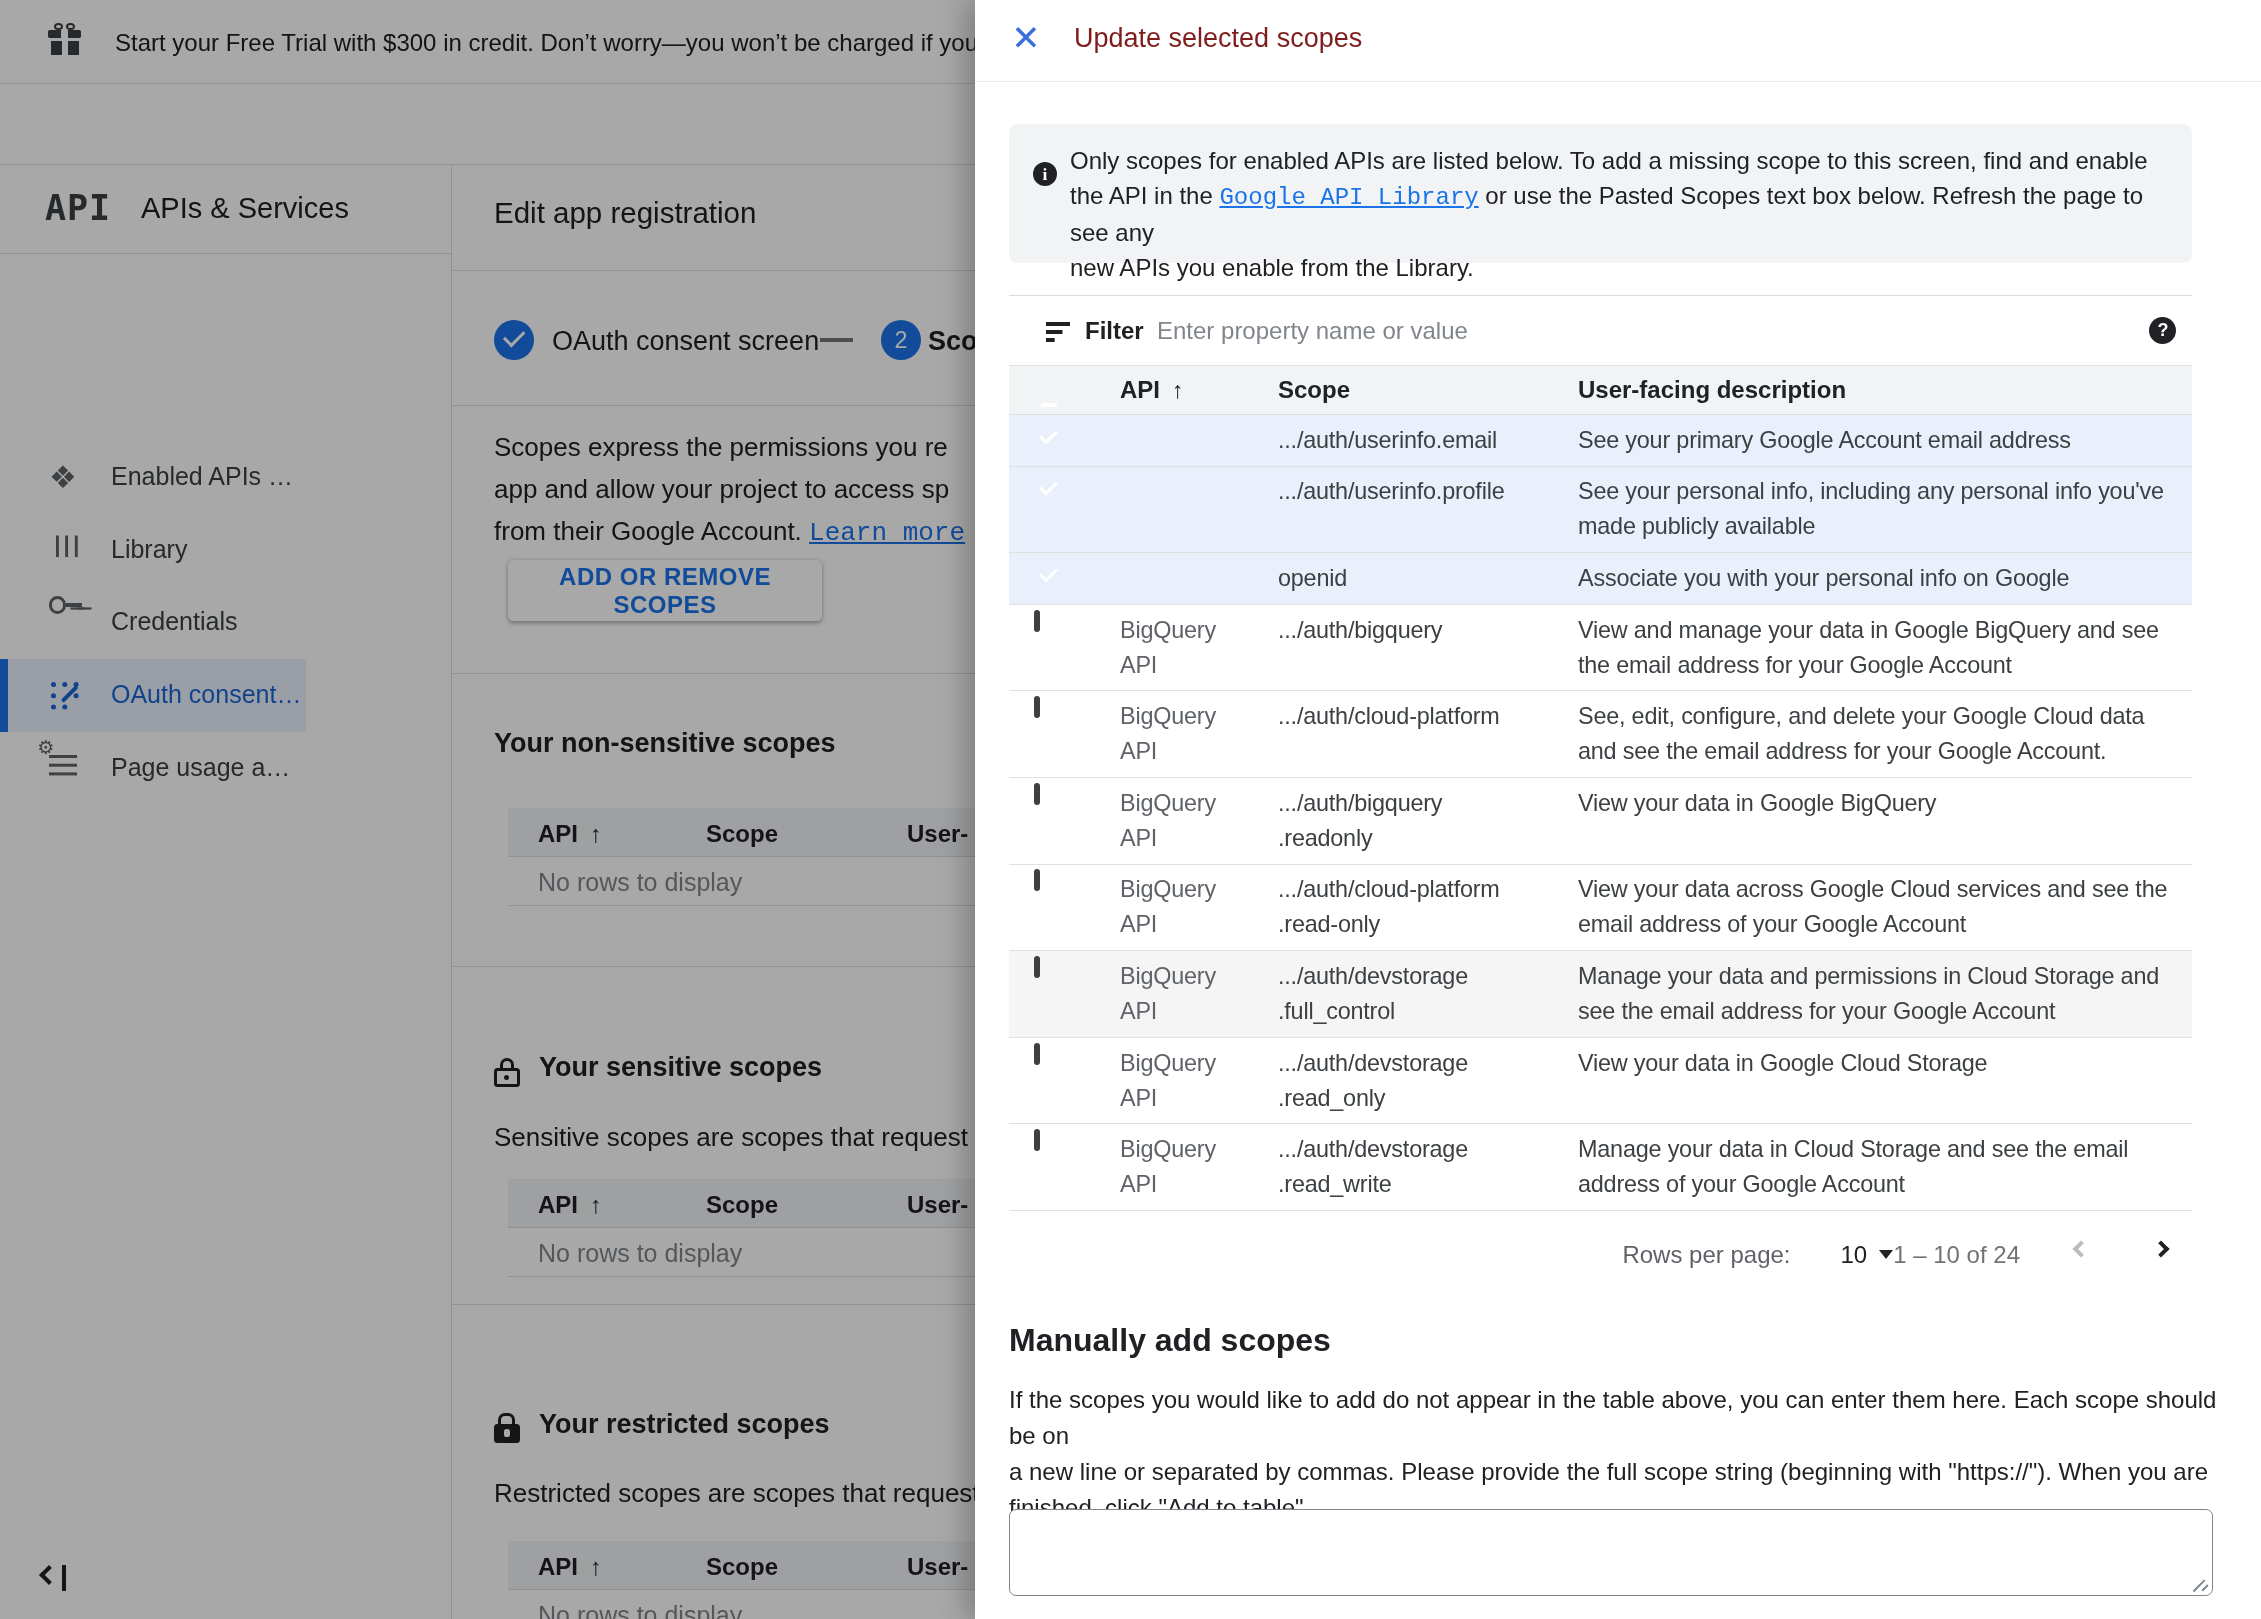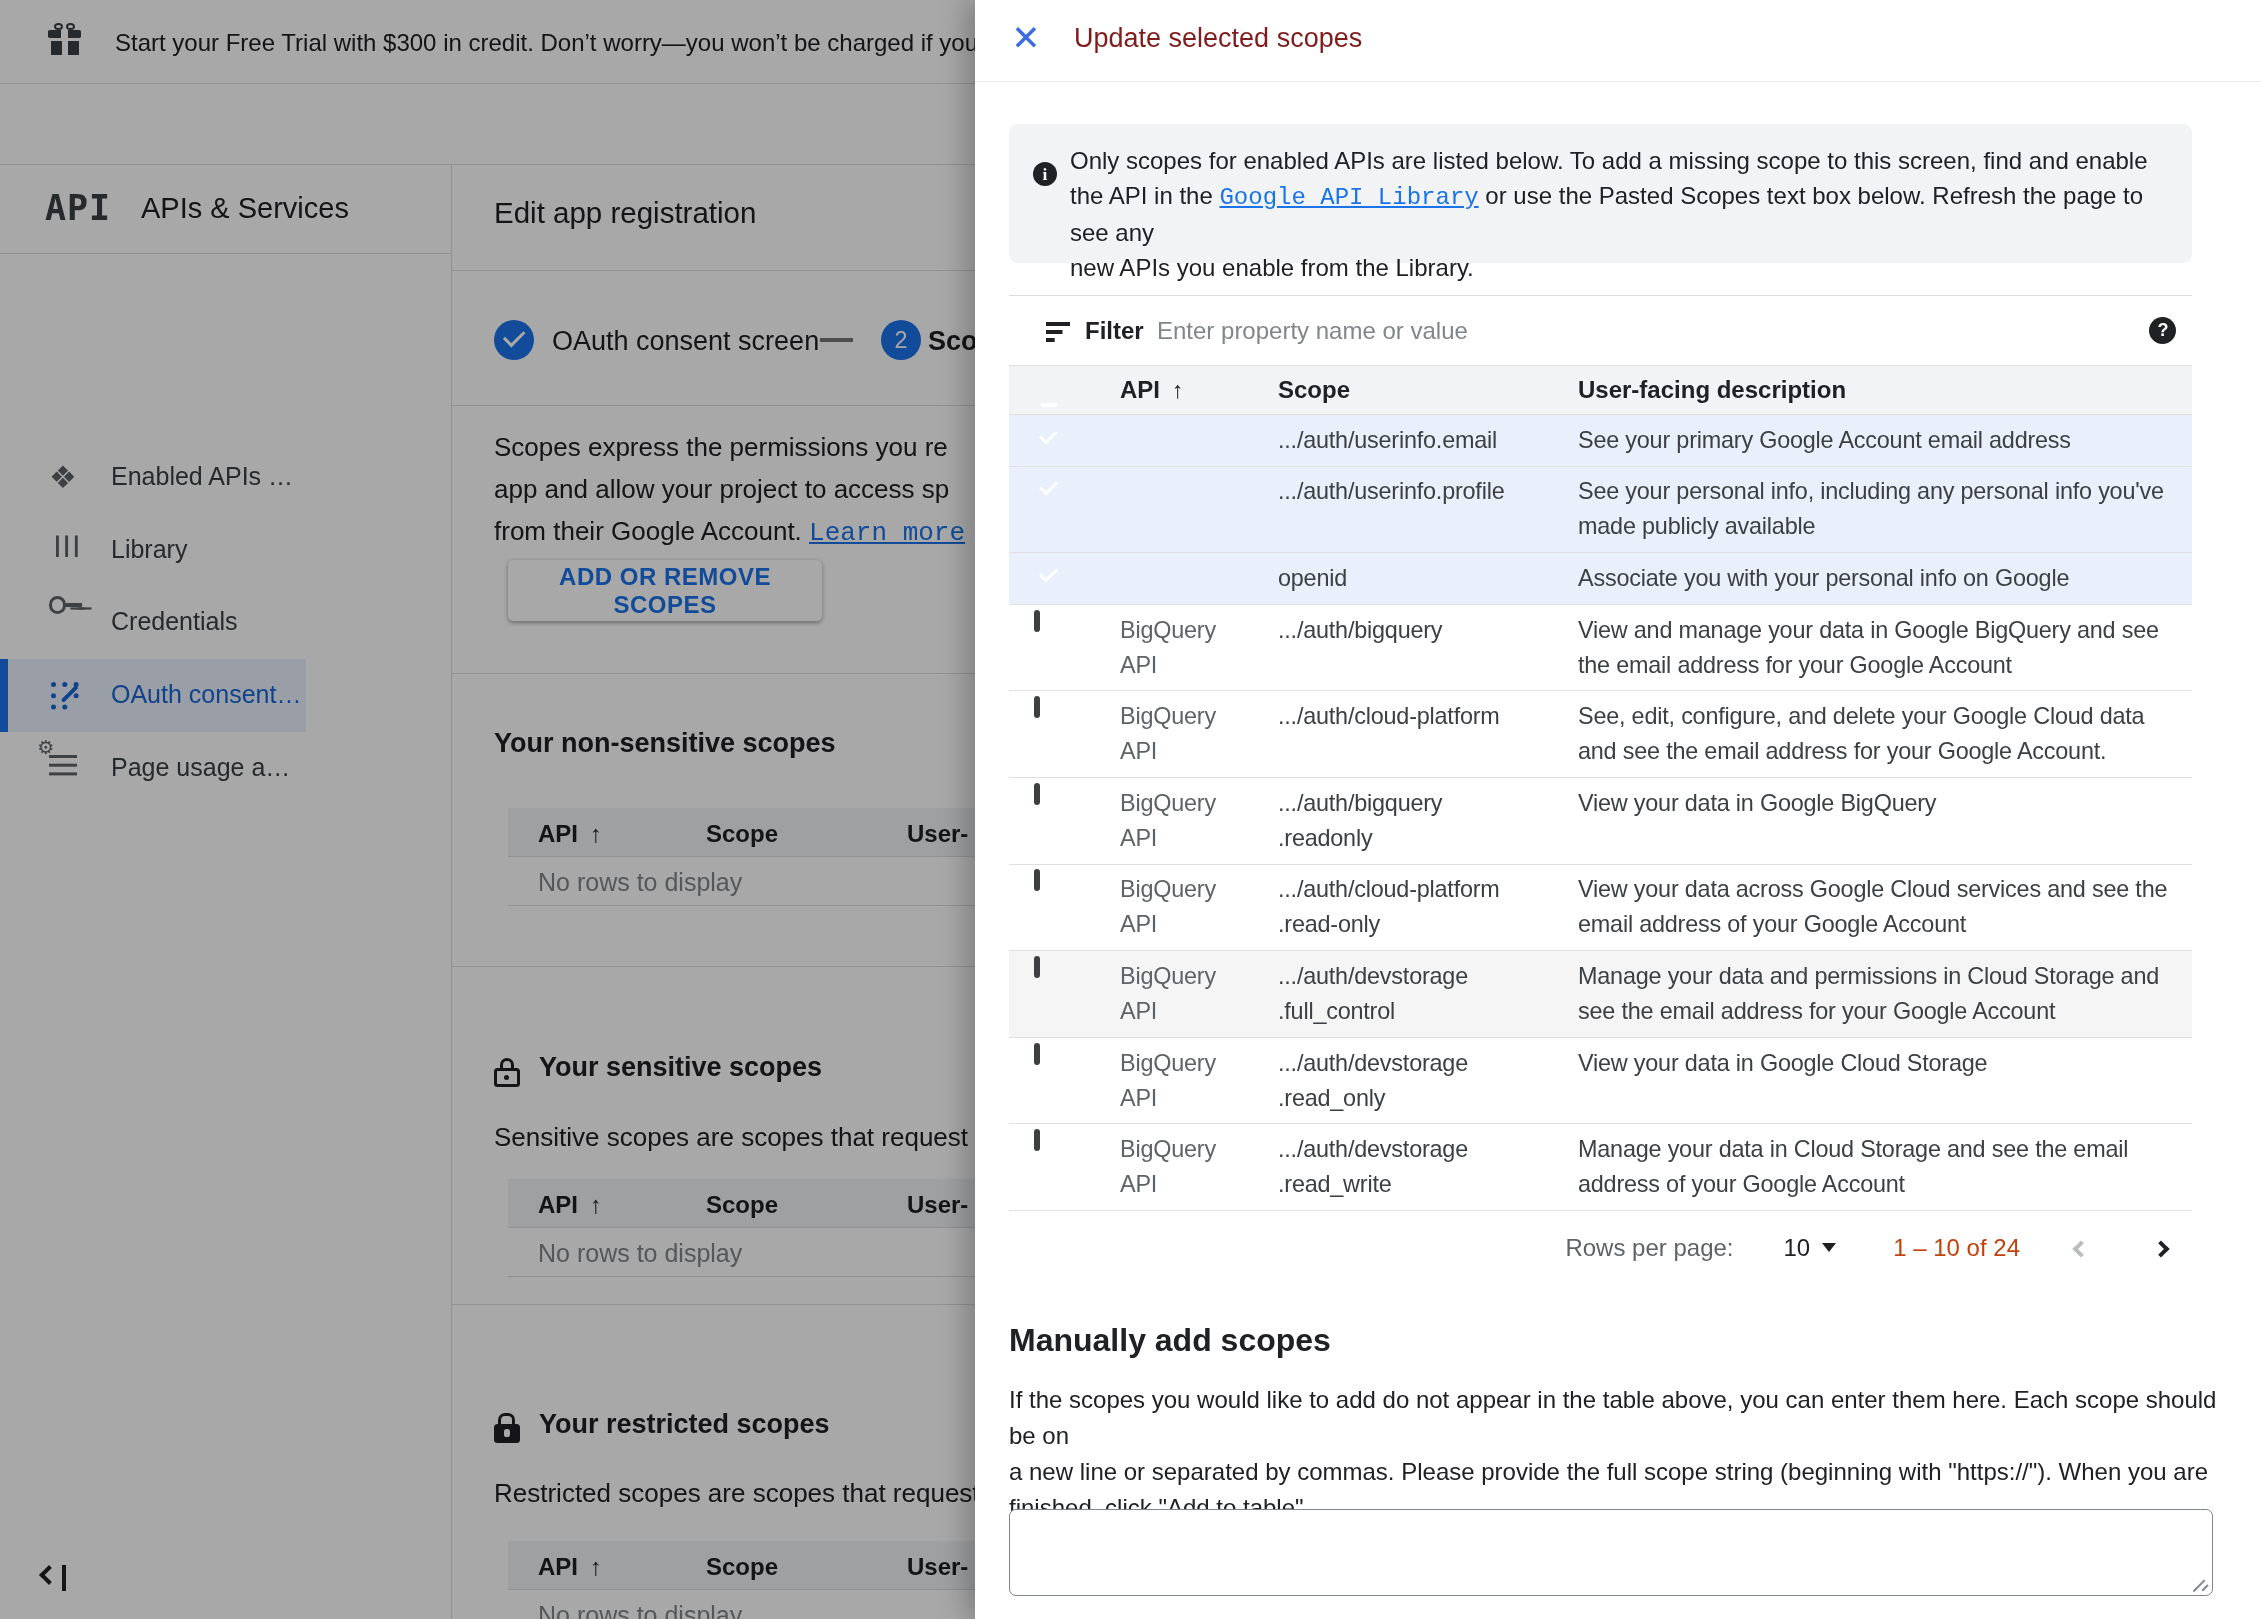--- a/index.html
+++ b/index.html
@@ -134,25 +134,25 @@
   .c-scope { color:#3c4043; white-space:pre-line; }
   .c-desc { color:#3c4043; }
   .cb { width:29.5px; height:29.5px; border-radius:4.3px; margin-top:2.6px; position:relative; cursor:pointer; }
   .cb.un { border:3.5px solid #3c4043; background:#fff; }
   .cb.ck { background:#1b6ef3; }
   .cb.ck::after { content:""; position:absolute; left:6px; top:7px; width:14px; height:7px; border-left:3.5px solid #fff; border-bottom:3.5px solid #fff; transform:rotate(-45deg); }
   .cb.ind { background:#1b6ef3; }
   .cb.ind::after { content:""; position:absolute; left:7px; top:13px; width:15.6px; height:4.3px; border-radius:1.7px; background:#fff; }
 
   .pag { position:relative; height:80px; }
-  .pag-inner { position:absolute; right:12px; top:22.6px; display:flex; align-items:flex-start; }
+  .pag-inner { position:absolute; right:12px; top:22.6px; display:flex; align-items:flex-end; }
   .pag-lbl { font-size:24px; color:#5f6368; }
   .pag-size { margin-left:50px; font-size:24px; color:#202124; display:flex; align-items:center; cursor:pointer; }
   .pag-size .tri { width:0; height:0; border:7px solid transparent; border-top:9.6px solid #202124; margin-left:12px; margin-top:7px; }
-  .pag-range { margin-left:57px; font-size:24px; color:#c2410c; }
+  .pag-range { font-size:24px; color:#737373; }
   .pchv { position:relative; width:35px; height:35px; margin-left:45px; cursor:pointer; }
   .pchv i { position:absolute; left:10.4px; top:9.6px; width:12px; height:12px; border-left:4.3px solid #202124; border-bottom:4.3px solid #202124; }
   .pchv.prev i { transform:rotate(45deg); border-color:#b9bdc1; }
   .pchv.next i { transform:rotate(-135deg); }
 
   .manual-title { position:absolute; left:34px; top:1322px; font-size:32px; font-weight:700; color:#202124; }
   .manual-desc { position:absolute; left:34px; top:1382px; width:1216px; font-size:24px; line-height:36px; color:#202124; white-space:pre-line; }
   .ta-wrap { position:absolute; left:34px; top:1509px; width:1204px; height:87px; }
   .ta-wrap textarea { width:100%; height:100%; border:1.7px solid #80868b; border-radius:7px; background:#fff; resize:none; outline:none; font-family:inherit; font-size:24px; padding:10.4px 14px; }
   .rsz { position:absolute; right:4.3px; bottom:4.3px; width:17.4px; height:17.4px; pointer-events:none; }

